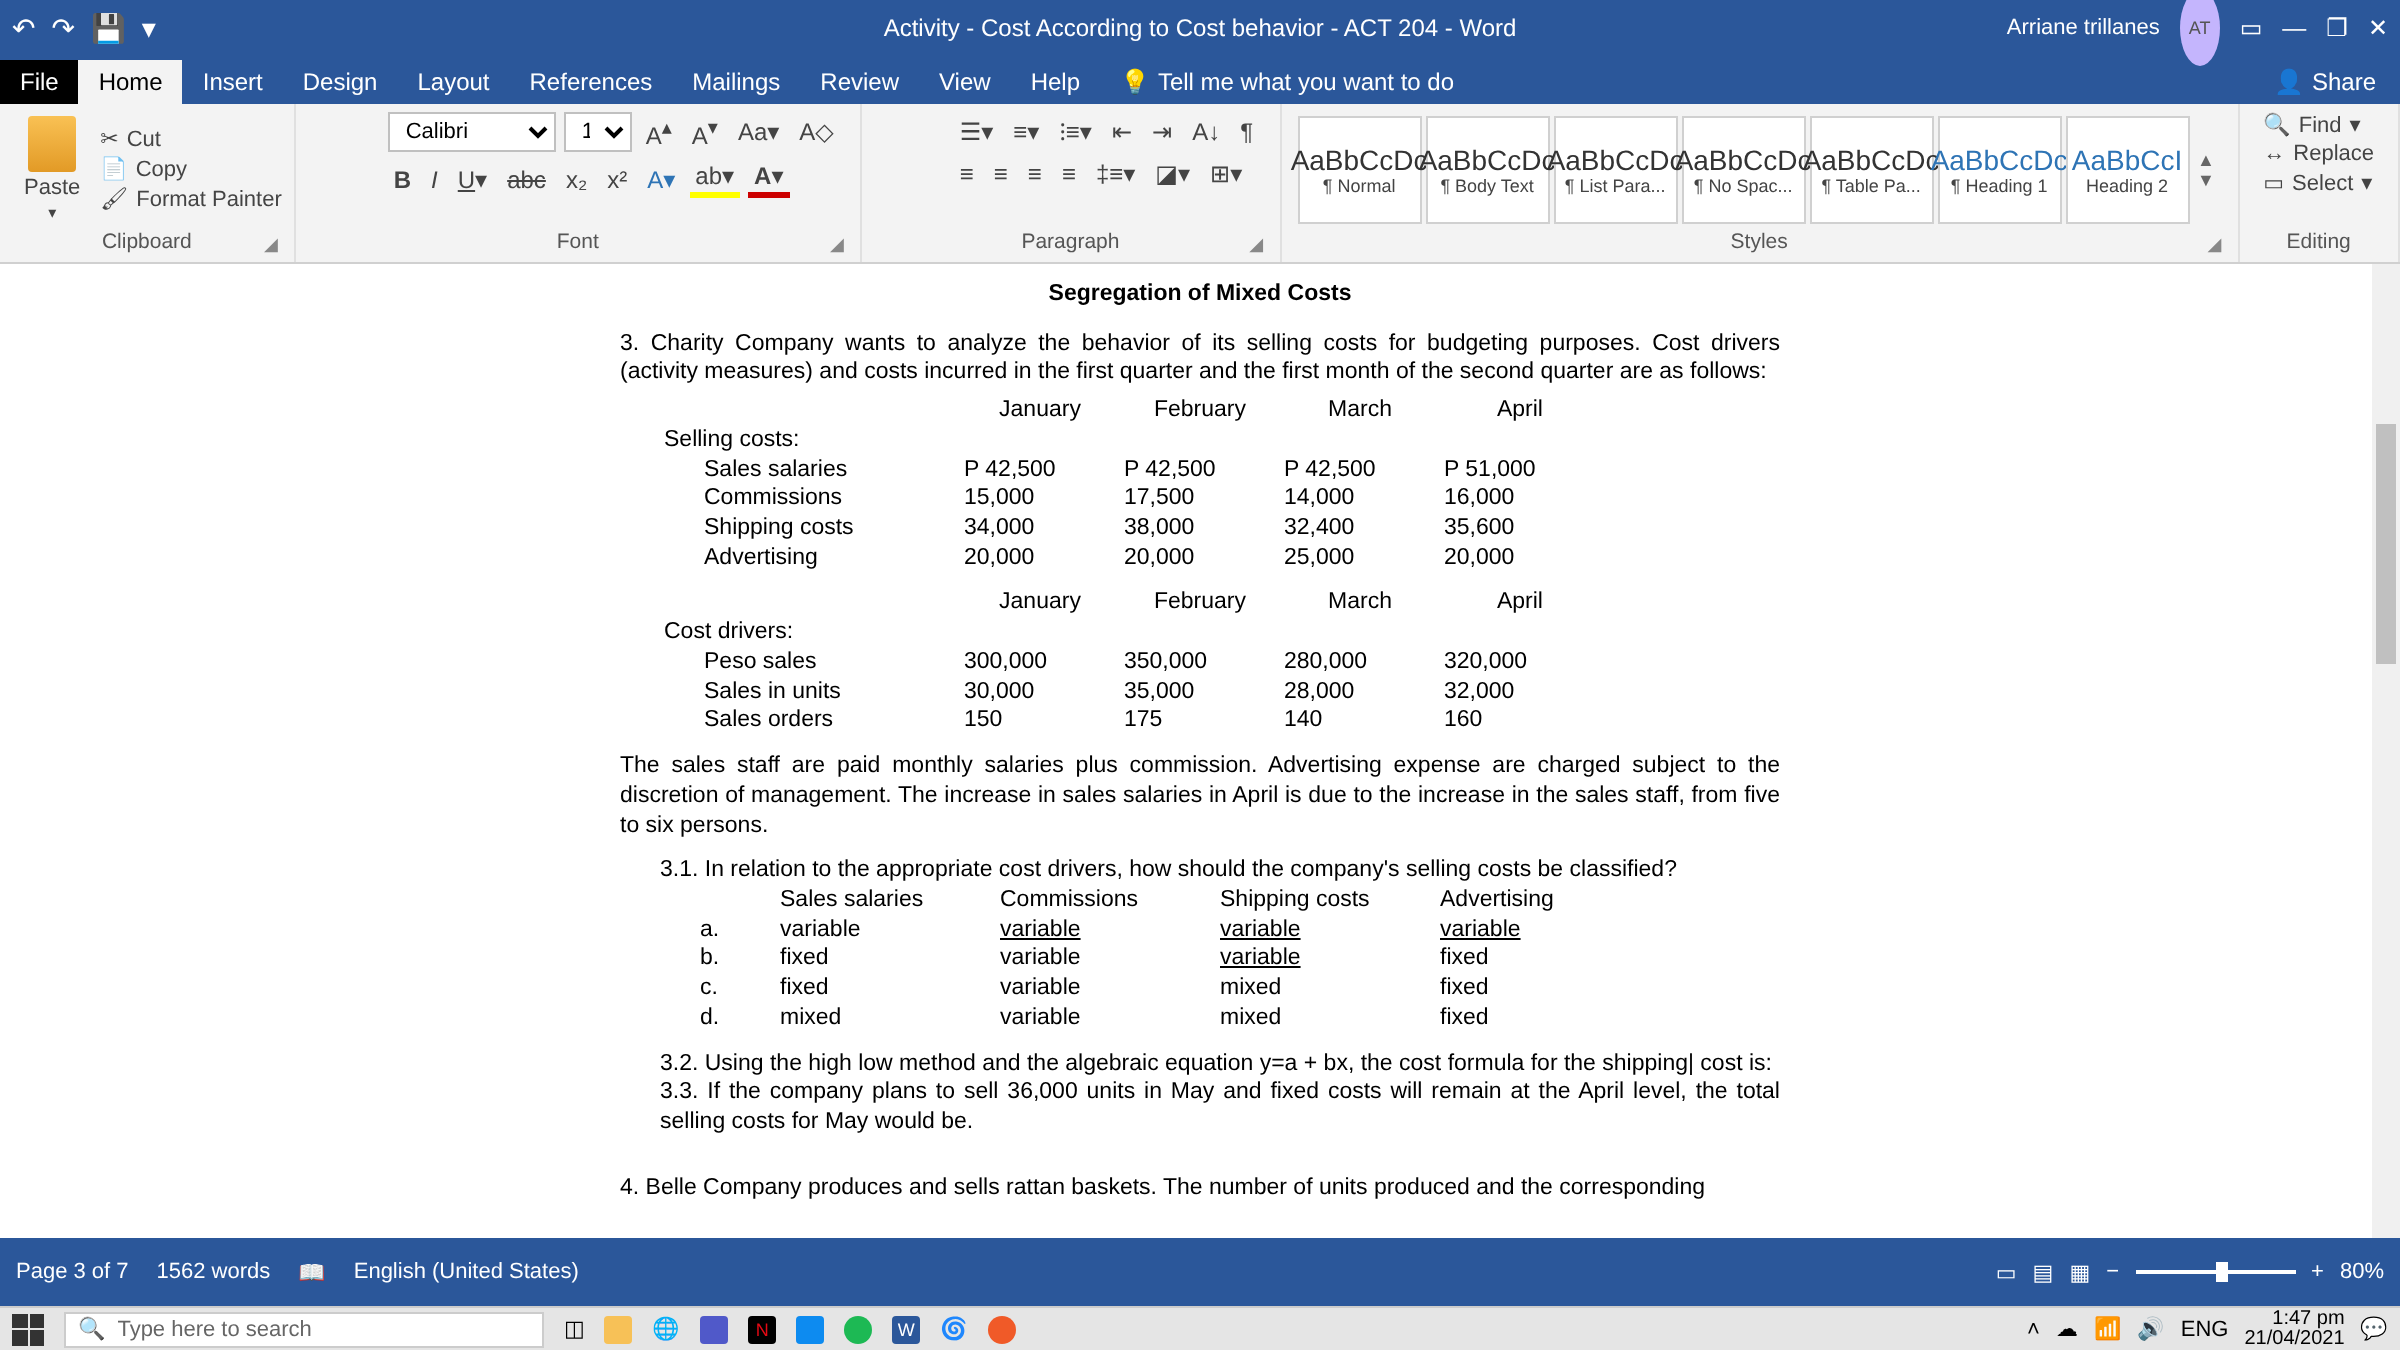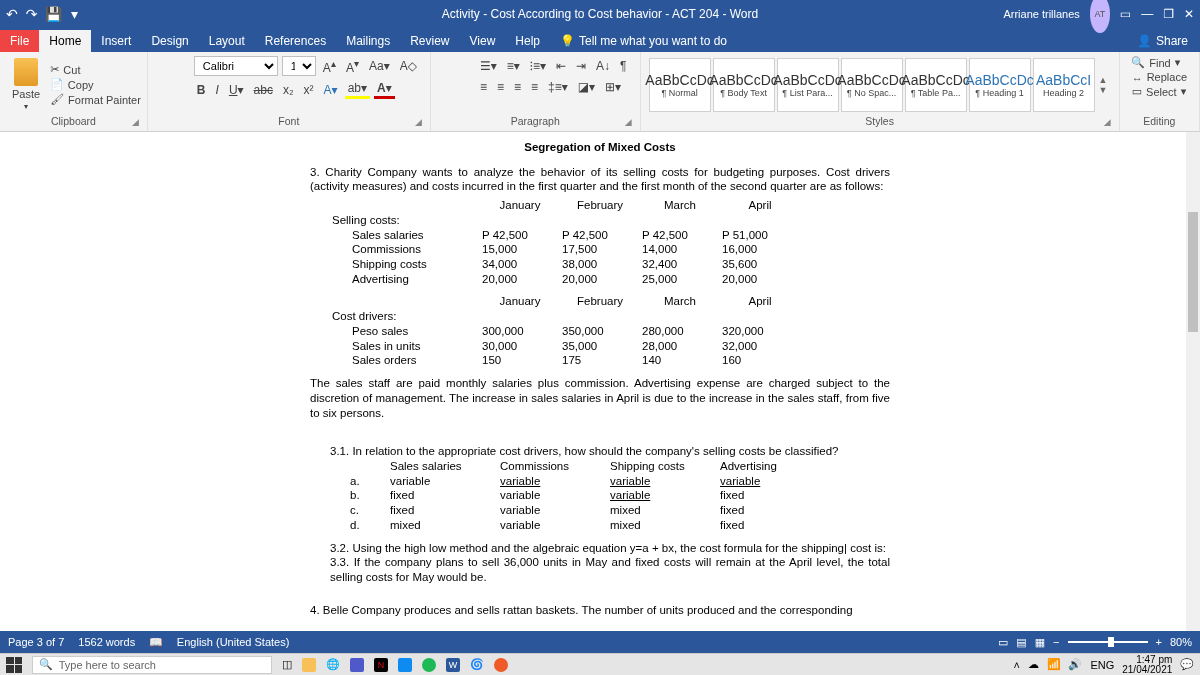--- a/index.html
+++ b/index.html
@@ -40,21 +40,21 @@
 .doc h4 { text-align: center; font-weight: bold; font-size: 11.5px; margin: 4px 0 10px; }
 .doc p { text-align: justify; }
 .tbl { display: grid; grid-template-columns: 150px 80px 80px 80px 80px; font-size: 11.5px; margin-left: 20px; }
 .tbl div { padding: 0 2px; }
 .tbl .h { text-align: center; }
 .tbl .r { }
 .tbl .l { text-align: left; }
 .tbl .ind { padding-left: 22px; }
 .q31 { display: grid; grid-template-columns: 40px 110px 110px 110px 110px; margin-left: 40px; font-size: 11.5px; }
 .q31 .u { text-decoration: underline; }
-.statusbar { position: absolute; bottom: 22px; left: 0; right: 0; height: 22px; background: #2b579a; color: #fff; display: flex; align-items: center; font-size: 11px; padding: 0 8px; gap: 14px; }
+.statusbar { position: absolute; bottom: 22px; left: 0; right: 0; height: 34px; background: #2b579a; color: #fff; display: flex; align-items: center; font-size: 11px; padding: 0 8px; gap: 14px; }
 .statusbar .right { margin-left: auto; display: flex; gap: 8px; align-items: center; }
 .statusbar .slider { width: 80px; height: 2px; background: #fff; position: relative; }
 .statusbar .slider::after { content: ""; position: absolute; left: 50%; top: -4px; width: 6px; height: 10px; background: #fff; }
 .taskbar { position: absolute; bottom: 0; left: 0; right: 0; height: 22px; background: #e5e5e5; border-top: 1px solid #ccc; display: flex; align-items: center; font-size: 11px; padding: 0 6px; gap: 10px; }
 .taskbar .start { width: 16px; height: 16px; display: grid; grid-template-columns: 1fr 1fr; grid-template-rows: 1fr 1fr; gap: 1px; }
 .taskbar .start span { background: #333; }
 .taskbar .search { flex: 0 0 240px; background: #fff; border: 1px solid #ccc; height: 18px; display: flex; align-items: center; padding: 0 6px; color: #666; gap: 6px; }
 .taskbar .tray { margin-left: auto; display: flex; gap: 8px; align-items: center; }
 .taskbar .tray .clock { font-size: 10px; text-align: right; line-height: 1; }
 .tellme { flex: 1; color: #fff; display: flex; align-items: center; gap: 4px; padding: 4px 10px; font-size: 12px; }
@@ -77,21 +77,21 @@
     <span class="user">Arriane trillanes</span>
     <span class="avatar">AT</span>
     <span>▭</span>
     <span>—</span>
     <span>❐</span>
     <span>✕</span>
   </div>
 </div>
 
 <div class="tabs">
-  <div style="background:#ef4444">File</div>
+  <div style="background:#000000">File</div>
   <div class="active">Home</div>
   <div>Insert</div>
   <div>Design</div>
   <div>Layout</div>
   <div>References</div>
   <div>Mailings</div>
   <div>Review</div>
   <div>View</div>
   <div>Help</div>
   <div class="tellme">💡 <span>Tell me what you want to do</span></div>
@@ -259,21 +259,21 @@
         <div class="r">35,000</div>
         <div class="r">28,000</div>
         <div class="r">32,000</div>
         <div class="ind l">Sales orders</div>
         <div class="r">150</div>
         <div class="r">175</div>
         <div class="r">140</div>
         <div class="r">160</div>
       </div>
     <p style="margin-top:8px">The sales staff are paid monthly salaries plus commission. Advertising expense are charged subject to the discretion of management. The increase in sales salaries in April is due to the increase in the sales staff, from five to six persons.</p>
-    <p style="margin-top:24px;margin-left:20px">3.1. In relation to the appropriate cost drivers, how should the company's selling costs be classified?</p>
+    <p style="margin-top:8px;margin-left:20px">3.1. In relation to the appropriate cost drivers, how should the company's selling costs be classified?</p>
     <div class="q31" id="q31-table">
         <div></div>
         <div>Sales salaries</div>
         <div>Commissions</div>
         <div>Shipping costs</div>
         <div>Advertising</div>
         <div>a.</div>
         <div>variable</div>
         <div class="u">variable</div>
         <div class="u">variable</div>

